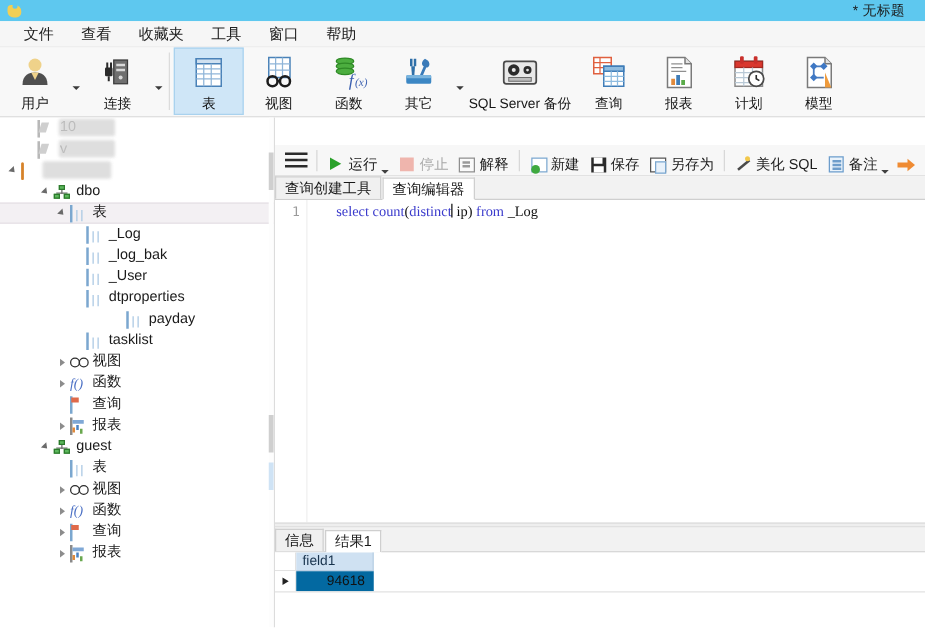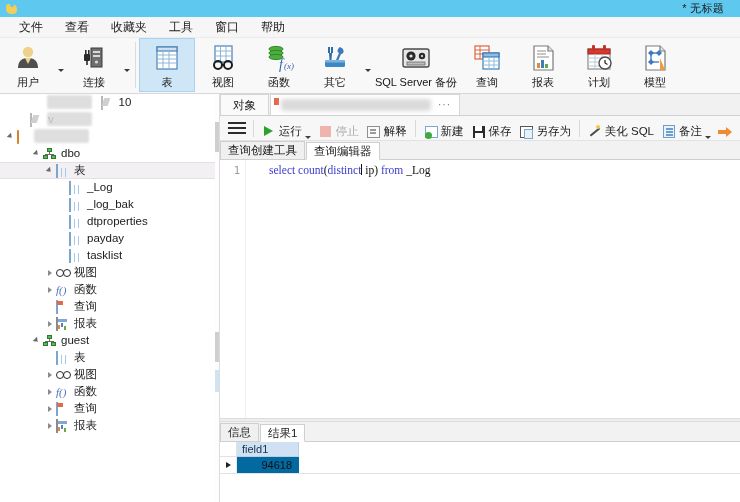--- a/index.html
+++ b/index.html
@@ -598,21 +598,21 @@
           <path d="M11 16 l3 3 l-3 3 l-3 -3 Z" fill="#3f78c4"></path>
           <path d="M20 15 L25 27 H20 Z" fill="#ef9b3c"></path>
         </svg>
       </div>
       <div class="rb-lbl">模型</div>
     </div>
   </div>
 
   <div class="treepanel">
     <div id="tree-root">
-        <div class="tnode" style=" justify-content: center;">
+        <div class="tnode" style="padding-left: 17px;">
           <span class="tw "></span>
           <span class="ticon"><span class="ic-conn"></span></span>
           <span class="tlabel">10</span>
           <span class="redact" style="left: 47px; top: 1px; width: 45px; height: 14px;"></span>
         </div>
         <div class="tnode" style="padding-left: 17px;">
           <span class="tw "></span>
           <span class="ticon"><span class="ic-conn"></span></span>
           <span class="tlabel">v</span>
           <span class="redact" style="left: 47px; top: 1px; width: 45px; height: 14px;"></span>
@@ -645,23 +645,28 @@
           <span class="tlabel">_Log</span>
         </div>
         <div class="tnode" style="padding-left: 56px;">
           <span class="tw "></span>
           <span class="ticon"><span class="ic-table"></span></span>
           <span class="tlabel">_log_bak</span>
         </div>
         <div class="tnode" style="padding-left: 56px;">
           <span class="tw "></span>
           <span class="ticon"><span class="ic-table"></span></span>
+          <span class="tlabel">_User</span>
+        </div>
+        <div class="tnode" style="padding-left: 56px;">
+          <span class="tw "></span>
+          <span class="ticon"><span class="ic-table"></span></span>
           <span class="tlabel">dtproperties</span>
         </div>
-        <div class="tnode" style="padding-left: 56px;">
+        <div class="tnode" style="padding-left: 88px;">
           <span class="tw "></span>
           <span class="ticon"><span class="ic-table"></span></span>
           <span class="tlabel">payday</span>
         </div>
         <div class="tnode" style="padding-left: 56px;">
           <span class="tw "></span>
           <span class="ticon"><span class="ic-table"></span></span>
           <span class="tlabel">tasklist</span>
         </div>
         <div class="tnode" style="padding-left: 43px;">
@@ -733,28 +738,20 @@
       </div>
     <div class="tree-scroll-track">
       <div class="tree-thumb" style="top:28px;height:30px;"></div>
       <div class="tree-thumb" style="top:238px;height:30px;"></div>
       <div class="tree-thumb" style="top:276px;height:22px;background:#cfe3f5;"></div>
     </div>
   </div>
 
   <div class="rightarea">
 
-    <div class="doctabs">
-      <div class="doctab">对象</div>
-      <div class="doctab active blurred">
-        <span class="redtick"></span>
-        <span class="blurbar"></span>
-        <span class="dots">···</span>
-      </div>
-    </div>
 
     <div class="qtoolbar">
       <div class="hamburger">
         <span></span>
           <span></span>
           <span></span>
       </div>
       <div class="qt-sep"></div>
 
       <div class="qt-btn">

